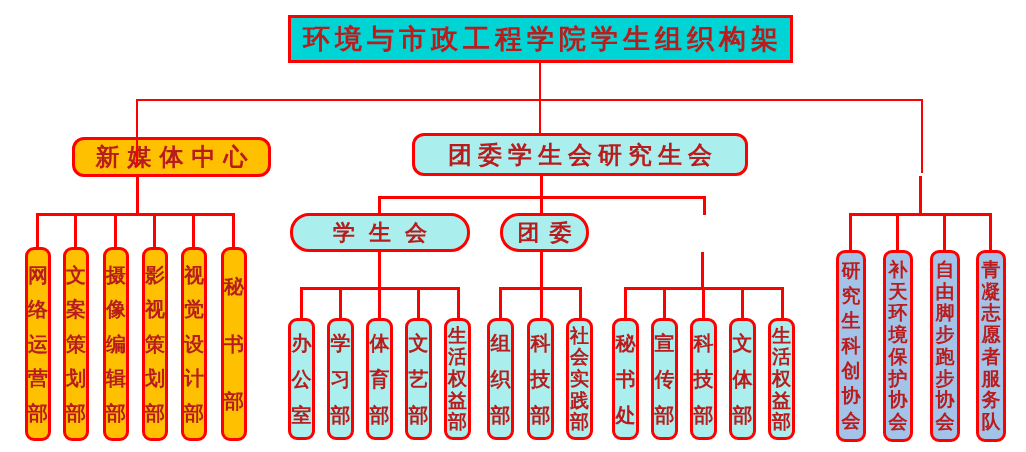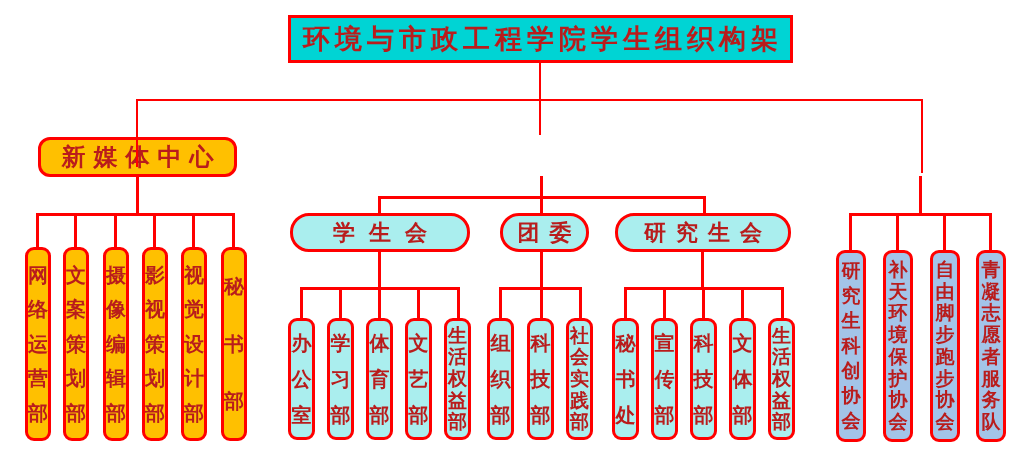--- a/index.html
+++ b/index.html
@@ -15,21 +15,21 @@
   .box{
     position:absolute;z-index:2;box-sizing:border-box;
     border:3px solid #FF0000;color:#b91c1c;font-weight:bold;
     display:flex;align-items:center;justify-content:center;
     background:#AAEEEE;
   }
   .title-box{
     background:#00D4D4;border-radius:0;
     font-size:27px;letter-spacing:5px;text-indent:5px;
   }
-  .lvl2{border-radius:12px;font-size:24px;}
+  .lvl2{border-radius:12px;font-size:24px;margin-left:34px;}
   .lvl3{border-radius:19px;font-size:22px;}
   .orange{background:#FFC000;}
   .cyan{background:#AAEEEE;}
   .blue{background:#A3C4E8;}
   
   .vbox{
     flex-direction:column;justify-content:space-around;align-items:center;
     border-radius:9px;font-size:20px;line-height:1.12;padding:8px 0;
   }
   .vbox .vchar{display:block;}
@@ -89,25 +89,25 @@
   <div class="ln" style="left:849px;top:213px;width:143px;height:3px;"></div>
   <div class="ln" style="left:849px;top:213px;width:3px;height:39px;"></div>
   <div class="ln" style="left:896px;top:213px;width:3px;height:39px;"></div>
   <div class="ln" style="left:943px;top:213px;width:3px;height:39px;"></div>
   <div class="ln" style="left:989px;top:213px;width:3px;height:39px;"></div>
 
   <div class="box title-box" style="left:288px;top:15px;width:505px;height:48px;">环境与市政工程学院学生组织构架</div>
 
   <div class="box lvl2 orange" style="left:38px;top:137px;width:199px;height:40px;letter-spacing:8px;text-indent:8px;">新媒体中心</div>
 
+  <div class="box lvl2 cyan" style="left:378px;top:133px;width:336px;height:43px;letter-spacing:6px;text-indent:6px;">团委学生会研究生会</div>
 
 
   <div class="box lvl3 cyan" style="left:290px;top:213px;width:180px;height:39px;letter-spacing:14px;text-indent:14px;">学生会</div>
   <div class="box lvl3 cyan" style="left:500px;top:213px;width:89px;height:39px;letter-spacing:10px;text-indent:10px;">团委</div>
-  <div class="box lvl3 cyan" style="left:615px;top:213px;width:176px;height:39px;letter-spacing:10px;text-indent:10px;">研究生会</div>
 
   <div class="box vbox orange" style="left:25px;top:247px;width:26px;height:194px;">
       <span class="vchar">网</span>
       <span class="vchar">络</span>
       <span class="vchar">运</span>
       <span class="vchar">营</span>
       <span class="vchar">部</span>
     </div>
   <div class="box vbox orange" style="left:63px;top:247px;width:26px;height:194px;">
       <span class="vchar">文</span>

